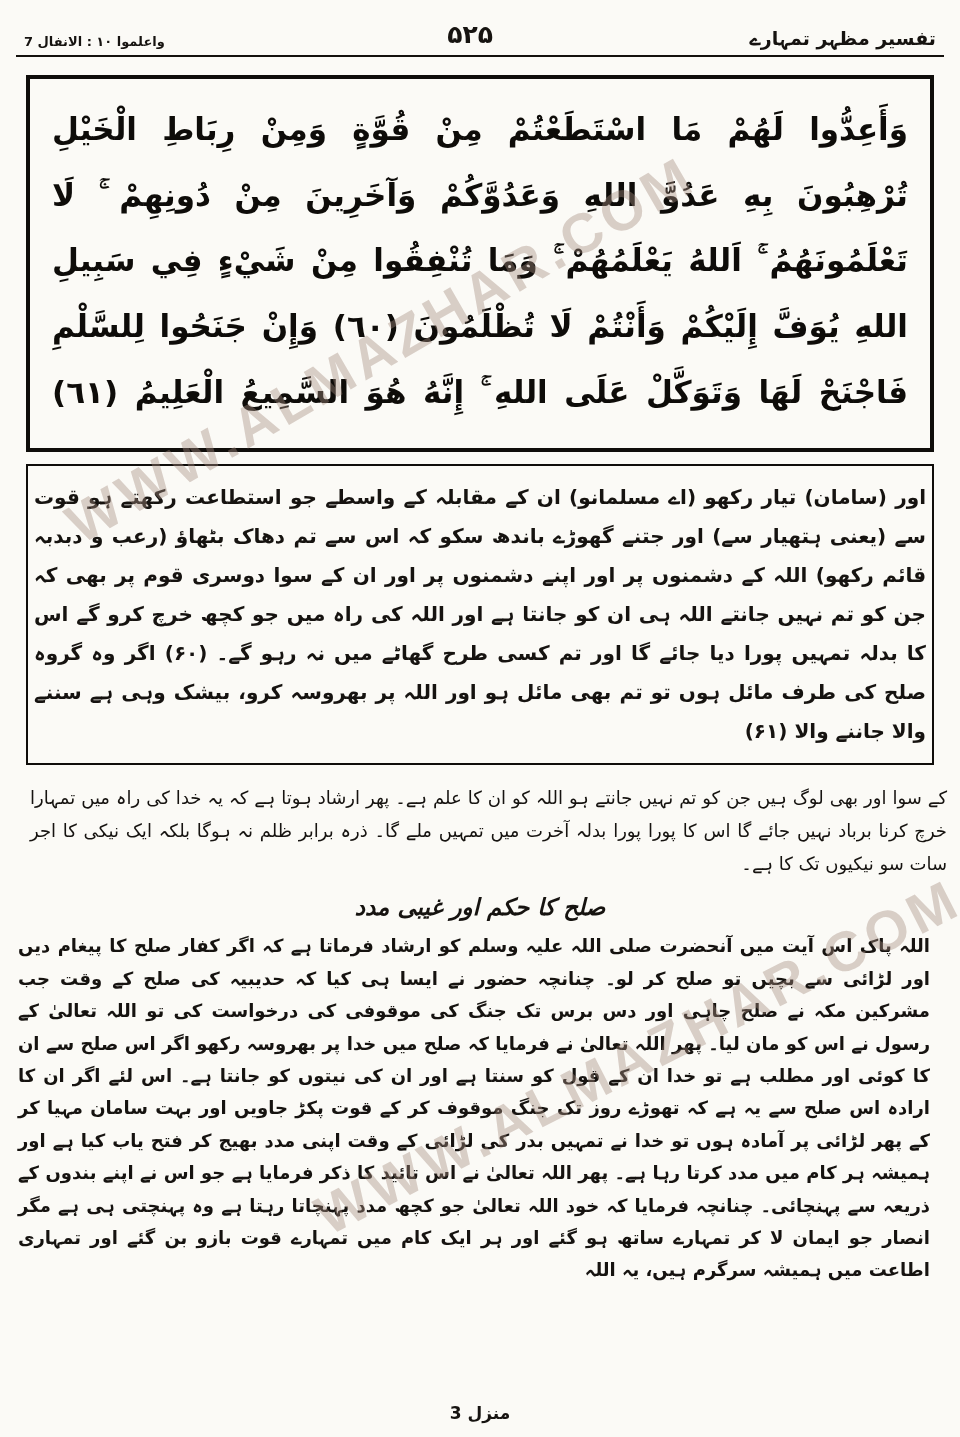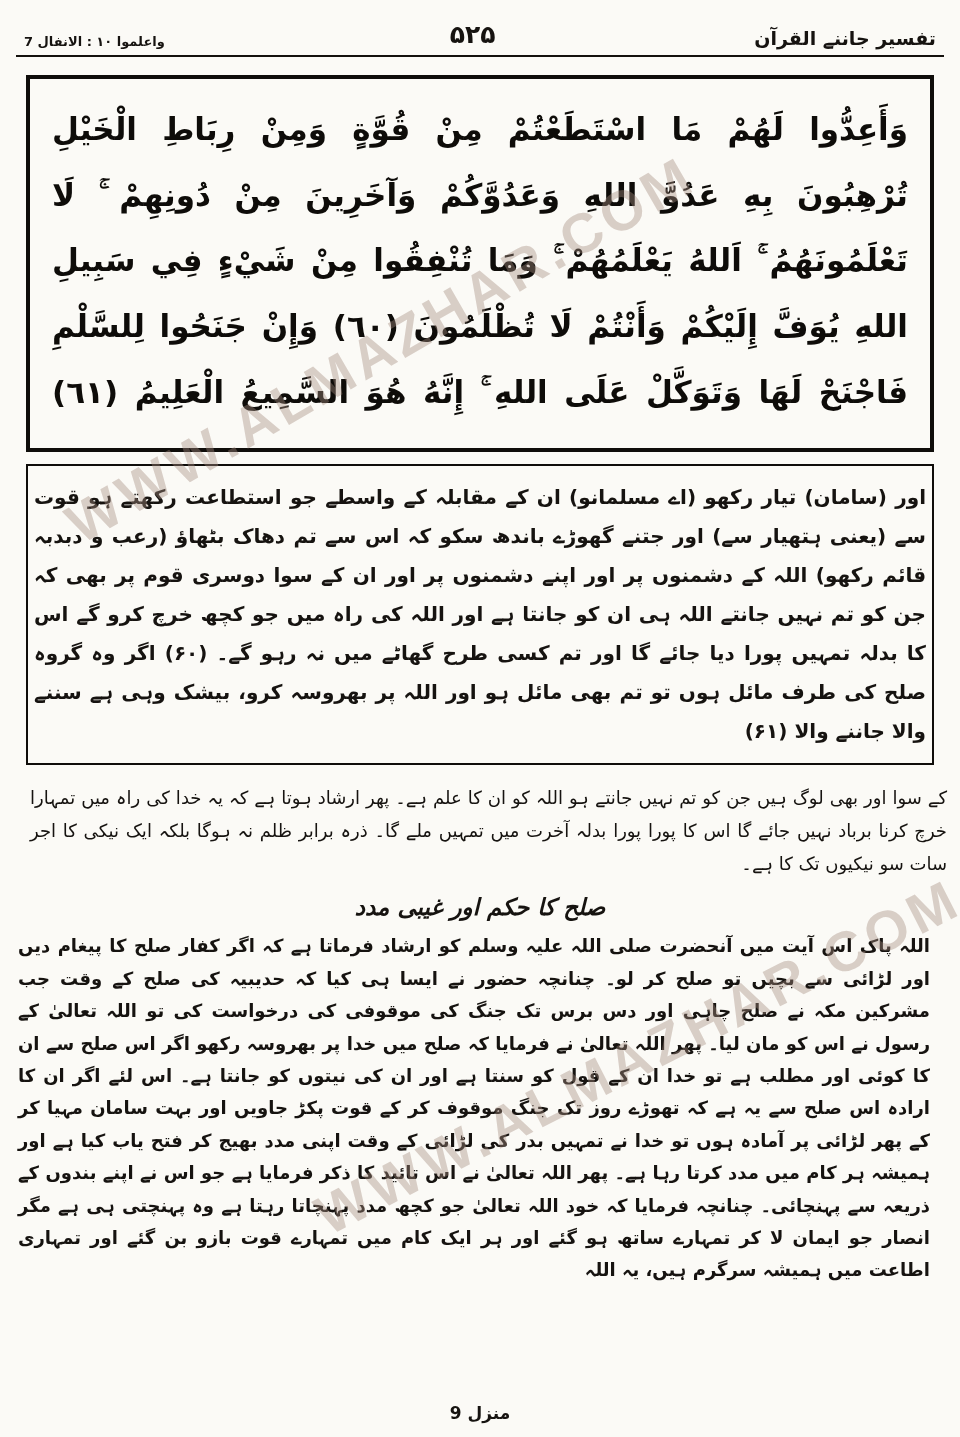--- a/index.html
+++ b/index.html
@@ -117,36 +117,36 @@
 <body>
 
 <div class="page">
 
   <div class="watermark wm1">WWW.ALMAZHAR.COM</div>
   <div class="watermark wm2">WWW.ALMAZHAR.COM</div>
 
   <header class="header">
     <span class="surah-ref" dir="rtl">واعلموا ۱۰ : الانفال 7</span>
     <span class="page-number">۵۲۵</span>
-    <span class="book-title" dir="rtl">تفسیر جاننے القرآن</span>
+    <span class="book-title" dir="rtl">تفسیر مظہر تمہارے</span>
   </header>
 
   <div class="rule"></div>
 
   <section class="quran-box" dir="rtl">
     <div class="quran-text">وَأَعِدُّوا لَهُمْ مَا اسْتَطَعْتُمْ مِنْ قُوَّةٍ وَمِنْ رِبَاطِ الْخَيْلِ تُرْهِبُونَ بِهِ عَدُوَّ اللهِ وَعَدُوَّكُمْ وَآخَرِينَ مِنْ دُونِهِمْ ۚ لَا تَعْلَمُونَهُمُ ۚ اَللهُ يَعْلَمُهُمْ ۚ وَمَا تُنْفِقُوا مِنْ شَيْءٍ فِي سَبِيلِ اللهِ يُوَفَّ إِلَيْكُمْ وَأَنْتُمْ لَا تُظْلَمُونَ (٦٠) وَإِنْ جَنَحُوا لِلسَّلْمِ فَاجْنَحْ لَهَا وَتَوَكَّلْ عَلَى اللهِ ۚ إِنَّهُ هُوَ السَّمِيعُ الْعَلِيمُ (٦١)</div>
   </section>
 
   <section class="trans-box" dir="rtl">
     <p class="trans-text">اور (سامان) تیار رکھو (اے مسلمانو) ان کے مقابلہ کے واسطے جو استطاعت رکھتے ہو قوت سے (یعنی ہتھیار سے) اور جتنے گھوڑے باندھ سکو کہ اس سے تم دھاک بٹھاؤ (رعب و دبدبہ قائم رکھو) اللہ کے دشمنوں پر اور اپنے دشمنوں پر اور ان کے سوا دوسری قوم پر بھی کہ جن کو تم نہیں جانتے اللہ ہی ان کو جانتا ہے اور اللہ کی راہ میں جو کچھ خرچ کرو گے اس کا بدلہ تمہیں پورا دیا جائے گا اور تم کسی طرح گھاٹے میں نہ رہو گے۔ (۶۰) اگر وہ گروہ صلح کی طرف مائل ہوں تو تم بھی مائل ہو اور اللہ پر بھروسہ کرو، بیشک وہی ہے سننے والا جاننے والا (۶۱)</p>
   </section>
 
   <section>
     <p class="intro" dir="rtl">کے سوا اور بھی لوگ ہیں جن کو تم نہیں جانتے ہو اللہ کو ان کا علم ہے۔ پھر ارشاد ہوتا ہے کہ یہ خدا کی راہ میں تمہارا خرچ کرنا برباد نہیں جائے گا اس کا پورا پورا بدلہ آخرت میں تمہیں ملے گا۔ ذرہ برابر ظلم نہ ہوگا بلکہ ایک نیکی کا اجر سات سو نیکیوں تک کا ہے۔</p>
     <h2 class="section-heading" dir="rtl">صلح کا حکم اور غیبی مدد</h2>
     <p class="body-text" dir="rtl">اللہ پاک اس آیت میں آنحضرت صلی اللہ علیہ وسلم کو ارشاد فرماتا ہے کہ اگر کفار صلح کا پیغام دیں اور لڑائی سے بچیں تو صلح کر لو۔ چنانچہ حضور نے ایسا ہی کیا کہ حدیبیہ کی صلح کے وقت جب مشرکین مکہ نے صلح چاہی اور دس برس تک جنگ کی موقوفی کی درخواست کی تو اللہ تعالیٰ کے رسول نے اس کو مان لیا۔ پھر اللہ تعالیٰ نے فرمایا کہ صلح میں خدا پر بھروسہ رکھو اگر اس صلح سے ان کا کوئی اور مطلب ہے تو خدا ان کے قول کو سنتا ہے اور ان کی نیتوں کو جانتا ہے۔ اس لئے اگر ان کا ارادہ اس صلح سے یہ ہے کہ تھوڑے روز تک جنگ موقوف کر کے قوت پکڑ جاویں اور بہت سامان مہیا کر کے پھر لڑائی پر آمادہ ہوں تو خدا نے تمہیں بدر کی لڑائی کے وقت اپنی مدد بھیج کر فتح یاب کیا ہے اور ہمیشہ ہر کام میں مدد کرتا رہا ہے۔ پھر اللہ تعالیٰ نے اس تائید کا ذکر فرمایا ہے جو اس نے اپنے بندوں کے ذریعہ سے پہنچائی۔ چنانچہ فرمایا کہ خود اللہ تعالیٰ جو کچھ مدد پہنچاتا رہتا ہے وہ پہنچتی ہی ہے مگر انصار جو ایمان لا کر تمہارے ساتھ ہو گئے اور ہر ایک کام میں تمہارے قوت بازو بن گئے اور تمہاری اطاعت میں ہمیشہ سرگرم ہیں، یہ اللہ</p>
   </section>
 
   <footer class="footer">
-    <span>منزل 9</span>
+    <span>منزل 3</span>
   </footer>
 
 </div>
 
 </body></html>

